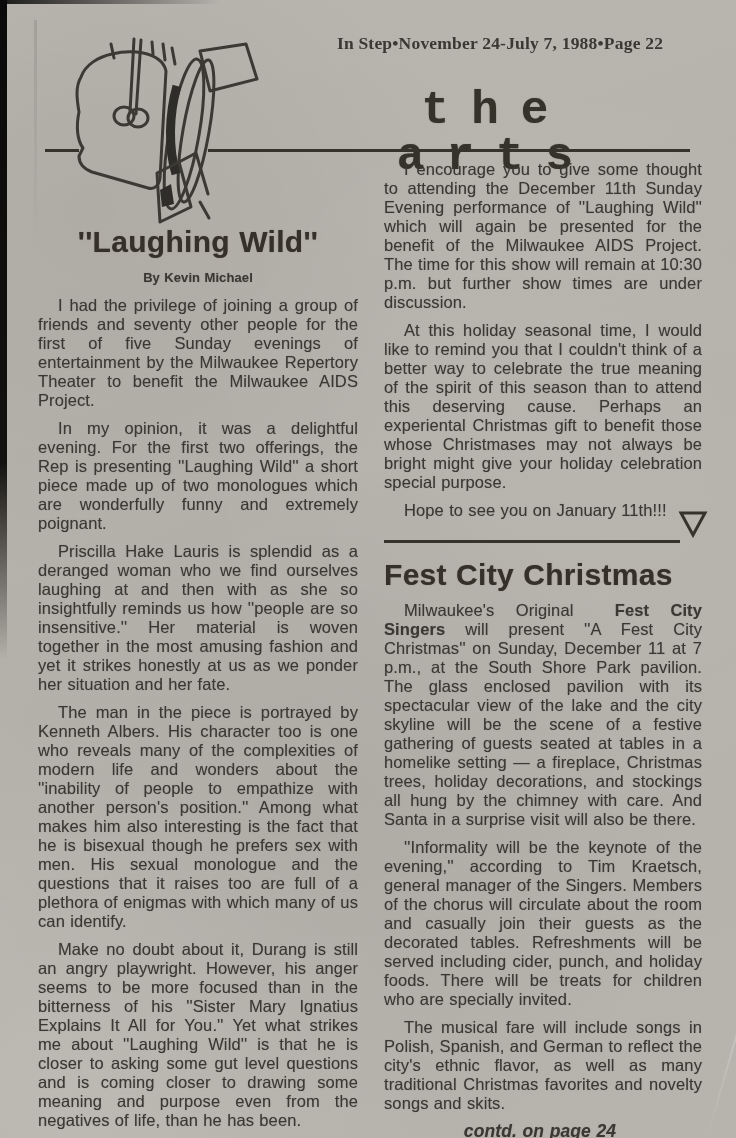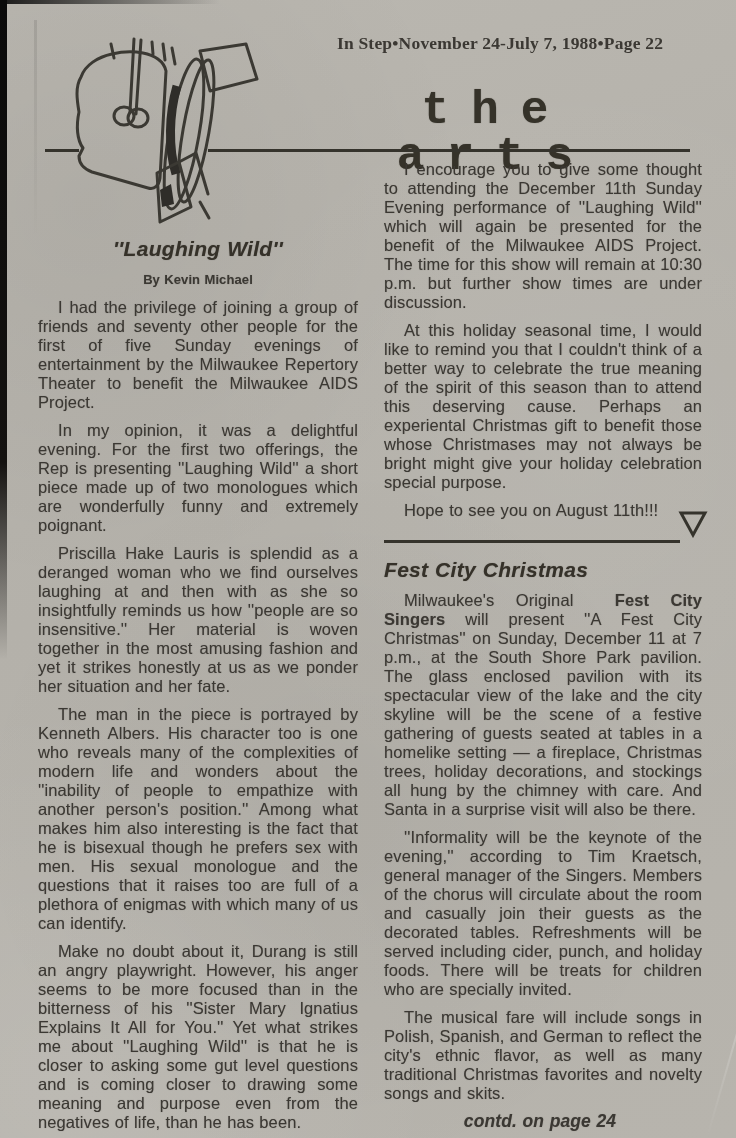--- a/index.html
+++ b/index.html
@@ -47,24 +47,23 @@
   .illustration{position:absolute;left:48px;top:34px;width:228px;height:204px;}
   .col{position:absolute;width:320px;text-align:justify;}
   .col-left{left:38px;top:222px;}
   .col-right{left:384px;top:160px;width:318px;}
   .body-text{
     font-size:16.5px;line-height:19px;letter-spacing:.1px;word-spacing:.6px;
     text-shadow:0 0 1px rgba(55,52,47,.35);
   }
   p.graf{margin:0 0 9px 0;text-indent:20px;}
   .article-title{
-    font-size:21px;font-weight:bold;letter-spacing:.3px;line-height:1.05;
-    margin:16px 0 10px 0;text-align:center;text-indent:0;color:#353129;
+    font-size:30px;font-weight:bold;letter-spacing:.3px;line-height:1.05;
+    margin:4px 0 10px 0;text-align:center;text-indent:0;color:#353129;
     text-shadow:0 0 1px rgba(40,38,32,.45);
-    font-style:italic;
   }
   .article-title.left-align{text-align:left;}
   .byline{font-size:13px;font-weight:bold;text-align:center;margin:0 0 9px 0;}
   .signoff-row{position:relative;margin:2px 0 0 0;}
   .end-mark{position:absolute;right:-6px;top:9px;}
   .col-rule{position:relative;height:3px;background:#35332c;width:296px;margin:20px 0 16px 0;}
   .bold{font-weight:bold;padding-left:20px;}
   .contd{font-size:17.5px;font-weight:bold;font-style:italic;text-align:center;
     margin:4px 6px 0 0;text-indent:0;}
   svg .ink{stroke:#3b3933;fill:none;stroke-width:3;stroke-linecap:round;stroke-linejoin:round;}
@@ -121,21 +120,21 @@
     <p class="graf">Priscilla Hake Lauris is splendid as a deranged woman who we find ourselves laughing at and then with as she so insightfully reminds us how ''people are so insensitive.'' Her material is woven together in the most amusing fashion and yet it strikes honestly at us as we ponder her situation and her fate.</p>
     <p class="graf">The man in the piece is portrayed by Kenneth Albers. His character too is one who reveals many of the complexities of modern life and wonders about the ''inability of people to empathize with another person's position.'' Among what makes him also interesting is the fact that he is bisexual though he prefers sex with men. His sexual monologue and the questions that it raises too are full of a plethora of enigmas with which many of us can identify.</p>
     <p class="graf">Make no doubt about it, Durang is still an angry playwright. However, his anger seems to be more focused than in the bitterness of his ''Sister Mary Ignatius Explains It All for You.'' Yet what strikes me about ''Laughing Wild'' is that he is closer to asking some gut level questions and is coming closer to drawing some meaning and purpose even from the negatives of life, than he has been.</p>
   </div>
 
   <div class="col col-right body-text">
     <p class="graf">I encourage you to give some thought to attending the December 11th Sunday Evening performance of ''Laughing Wild'' which will again be presented for the benefit of the Milwaukee AIDS Project. The time for this show will remain at 10:30 p.m. but further show times are under discussion.</p>
     <p class="graf">At this holiday seasonal time, I would like to remind you that I couldn't think of a better way to celebrate the true meaning of the spirit of this season than to attend this deserving cause. Perhaps an experiental Christmas gift to benefit those whose Christmases may not always be bright might give your holiday celebration special purpose.</p>
 
     <div class="signoff-row">
-      <p class="graf">Hope to see you on August 11th!!!</p>
+      <p class="graf">Hope to see you on January 11th!!!</p>
       <svg class="end-mark" width="30" height="28" viewBox="0 0 30 28">
         <polygon points="3,3 27,3 15,25" fill="none" stroke="#35332c" stroke-width="3" stroke-linejoin="miter"></polygon>
       </svg>
     </div>
 
     <div class="col-rule"></div>
 
     <h1 class="article-title left-align">Fest City Christmas</h1>
 
     <p class="graf"><span>Milwaukee's Original </span><span class="bold">Fest City Singers</span><span> will present ''A Fest City Christmas'' on Sunday, December 11 at 7 p.m., at the South Shore Park pavilion. The glass enclosed pavilion with its spectacular view of the lake and the city skyline will be the scene of a festive gathering of guests seated at tables in a homelike setting — a fireplace, Christmas trees, holiday decorations, and stockings all hung by the chimney with care. And Santa in a surprise visit will also be there.</span></p>

